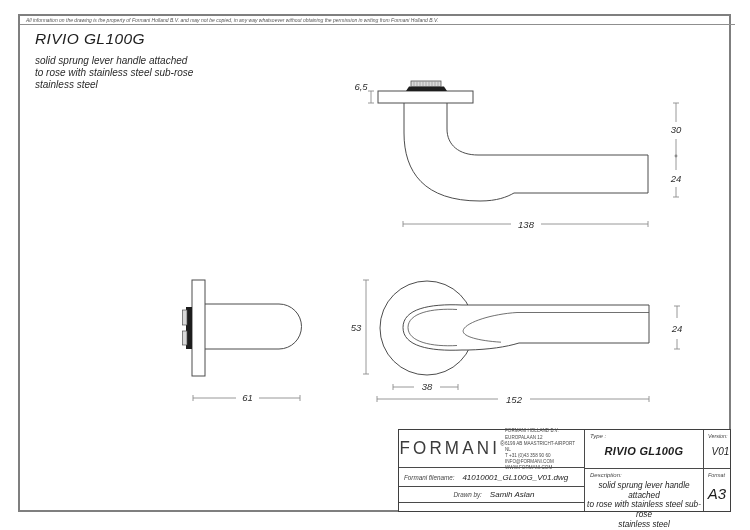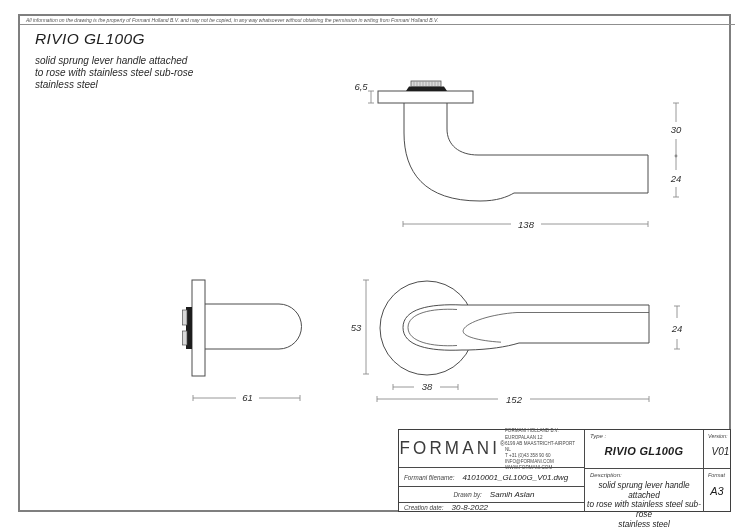--- a/index.html
+++ b/index.html
@@ -70,21 +70,21 @@
     font-size:11px;font-weight:bold;color:#1c1c1c;letter-spacing:.3px;
   }
   .tb-desc-value{
     position:absolute;left:1px;right:1px;top:12px;text-align:center;
     font-size:8.2px;line-height:1.18;color:#1c1c1c;
   }
   .tb-version-value{
     position:absolute;left:7px;right:0;top:16px;text-align:center;font-size:10px;color:#1c1c1c;
   }
   .tb-format-value{
-    position:absolute;left:0;right:0;top:16px;text-align:center;font-size:11px;color:#1c1c1c;
+    position:absolute;left:0;right:0;top:16px;text-align:center;font-size:15px;color:#1c1c1c;
   }
   .tb-right .tb-small-label{left:4px;font-size:5.4px;}
 </style>
 </head>
 <body>
 
 <div class="sheet-border"></div>
 <div class="disclaimer-strip">All information on the drawing is the property of Formani Holland B.V. and may not be copied, in any way whatsoever without obtaining the permission in writing from Formani Holland B.V.</div>
 
 <div class="hdr">
@@ -186,24 +186,20 @@
       </div>
     </div>
     <div class="tb-row r1">
       <span class="tb-label">Formani filename:</span>
       <span class="tb-value">41010001_GL100G_V01.dwg</span>
     </div>
     <div class="tb-row r2">
       <span class="tb-label">Drawn by:</span>
       <span class="tb-value">Samih Aslan</span>
     </div>
-    <div class="tb-row r3">
-      <span class="tb-label">Creation date:</span>
-      <span class="tb-value">30-8-2022</span>
-    </div>
   </div>
 
   <div class="tb-col mid">
     <div class="tb-cell-top">
       <span class="tb-small-label">Type :</span>
       <div class="tb-type-value">RIVIO GL100G</div>
     </div>
     <div class="tb-cell-bottom">
       <span class="tb-small-label">Description:</span>
       <div class="tb-desc-value">

